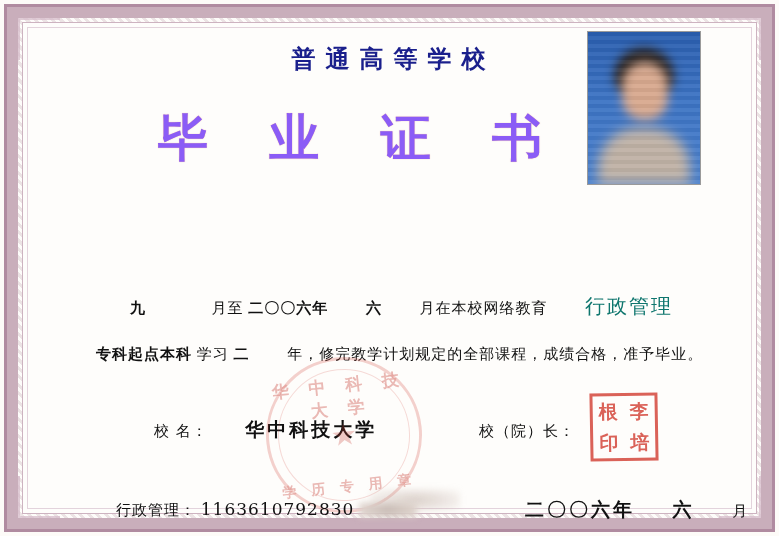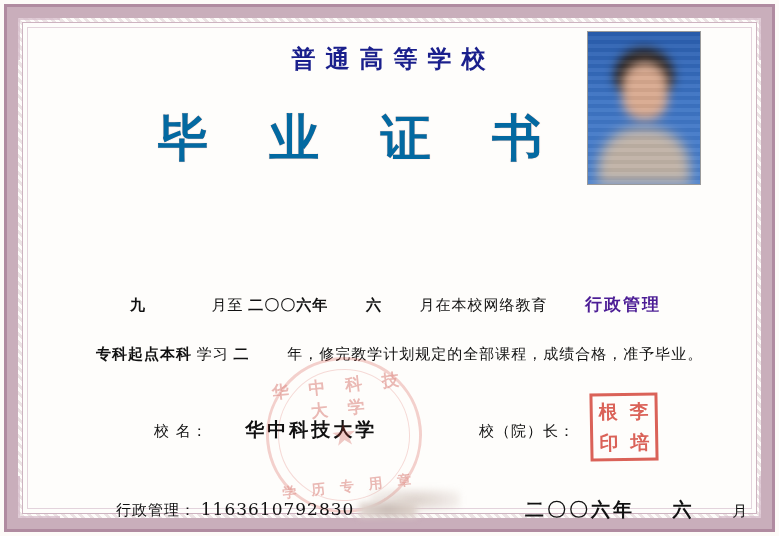--- a/index.html
+++ b/index.html
@@ -89,21 +89,21 @@
 
   .title {
     position: absolute;
     top: 78px;
     left: 0;
     width: 560px;
     text-align: center;
     font-size: 50px;
     letter-spacing: 22px;
     text-indent: 22px;
-    color: #0369a1;
+    color: #8b5cf6;
     font-weight: 700;
     font-family: "DejaVu Serif", "Liberation Serif", serif;
     text-shadow: 0 0 1px rgba(224,81,47,.5);
   }
 
   
   .photo {
     position: absolute;
     right: 6px;
     top: 4px;
@@ -182,24 +182,24 @@
   .row5 { top: 472px; left: 46px; }
   .row6 { top: 470px; left: 455px; }
 
   .bigname {
     font-size: 19px;
     font-weight: 700;
     letter-spacing: 3px;
     color: #111;
   }
   .major {
-    font-size: 17px;
-    font-weight: 700;
+    font-size: 20px;
+    font-weight: 400;
     letter-spacing: 2px;
-    color: #4c1d95;
+    color: #0f766e;
   }
   .certno {
     font-family: "DejaVu Serif", "Liberation Serif", serif;
     font-size: 17px;
     letter-spacing: 1px;
     color: #111;
   }
   .certno-smudge {
     display: inline-block;
     width: 58px; height: 14px;

